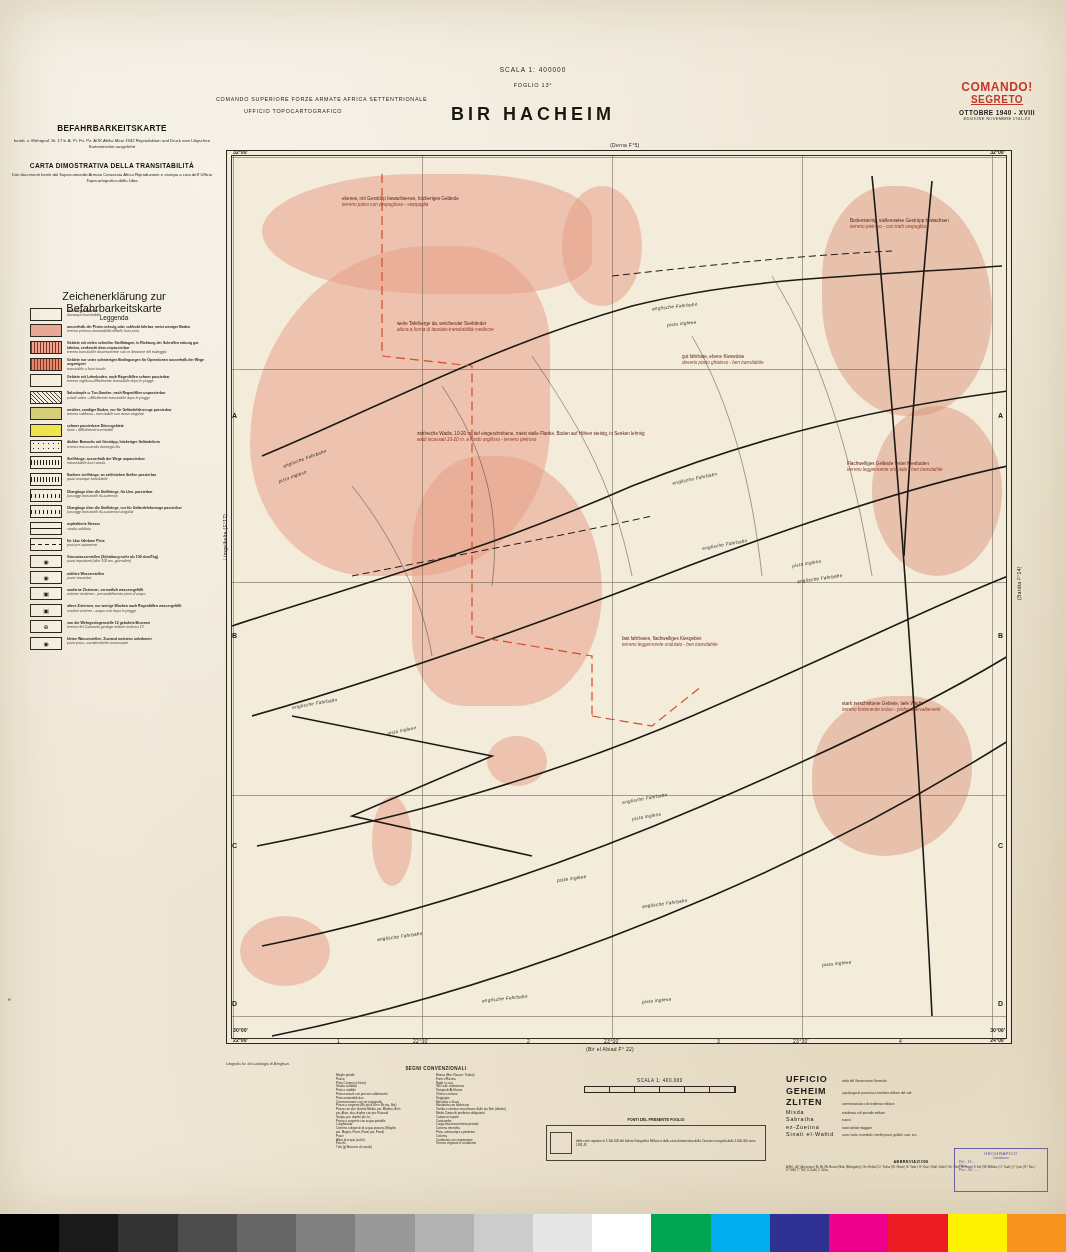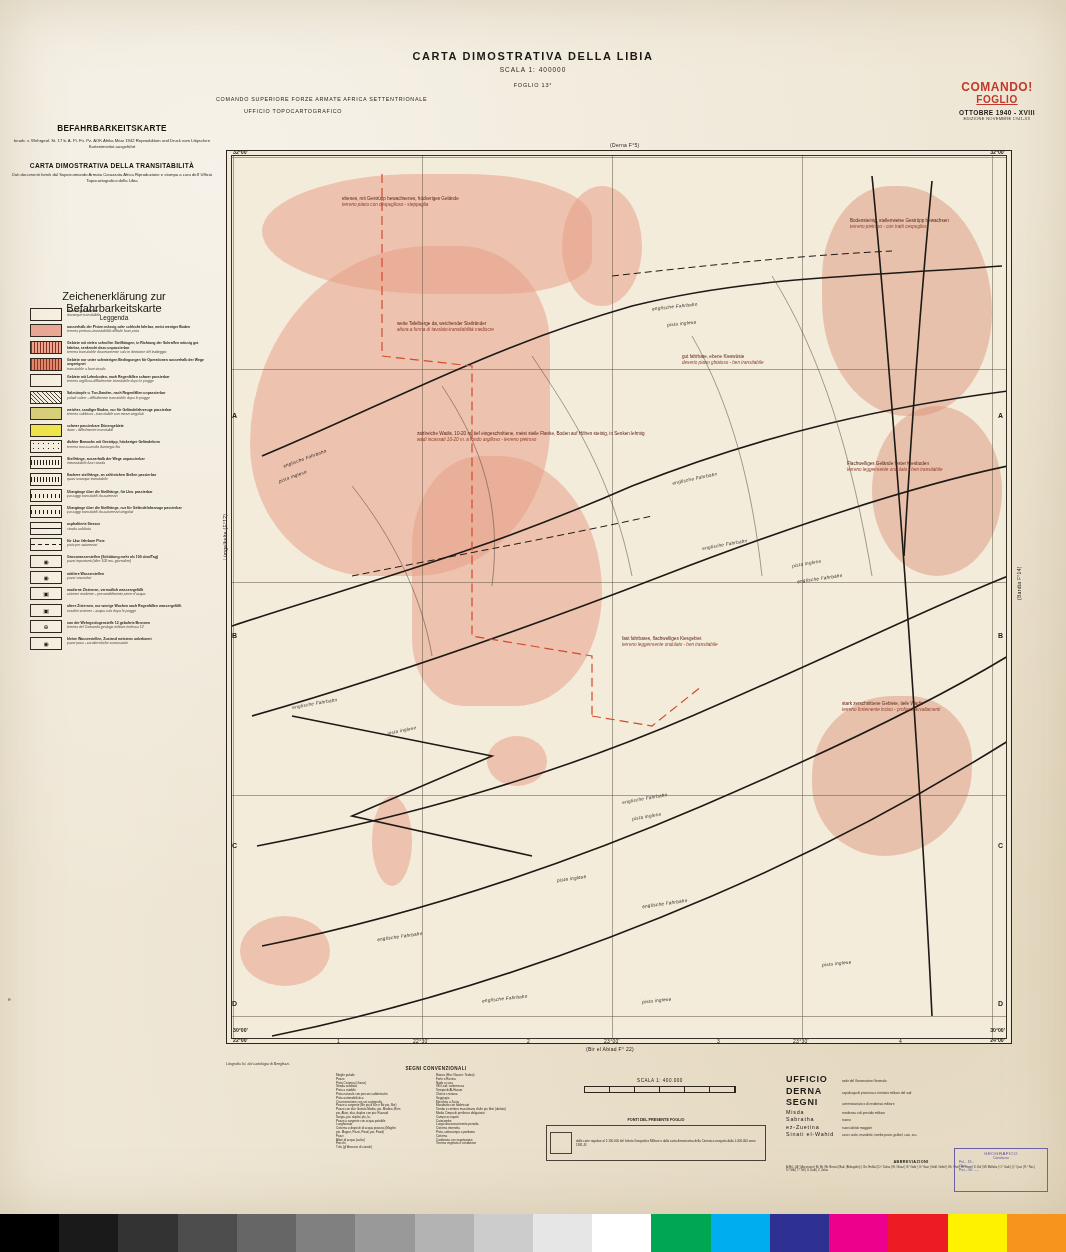--- a/index.html
+++ b/index.html
@@ -107,29 +107,29 @@
   #stamp .s2{font-size:3.2px;color:#5c4fa0;text-align:center;}
   #stamp .s3{font-size:3.4px;color:#5c4fa0;padding-left:4px;}
 
   #leftmark{position:absolute;left:8px;top:996px;font-size:5px;color:#4c4437;}
 </style>
 </head>
 <body>
 
 <div id="sheet">
 
-  <div id="hdr-title" class="ttl">CARTA DIMOSTRATIVA DELLA LIBIA</div>
   <div id="hdr-scale">SCALA 1: 400000</div>
   <div id="hdr-foglio">FOGLIO 13°</div>
+  <div id="hdr-sheetname">BIR HACHEIM</div>
   <div id="hdr-left1">COMANDO  SUPERIORE  FORZE  ARMATE  AFRICA  SETTENTRIONALE</div>
   <div id="hdr-left2">UFFICIO TOPOCARTOGRAFICO</div>
 
   <div id="secret">
     <div class="g">COMANDO!</div>
-    <div class="s">FOGLIO</div>
+    <div class="s">SEGRETO</div>
     <div class="d">OTTOBRE 1940 - XVIII</div>
     <div class="e">EDIZIONE NOVEMBRE 1941-XX</div>
   </div>
 
   <div id="legend-title">BEFAHRBARKEITSKARTE</div>
   <div id="legend-sub">bearb. v. Wehrgeol. St. 17 b. A. Pi. Fü. Pz. AOK Afrika März 1942
 Reproduktion und Druck vom Libyschen Kartenimstitut ausgeführt</div>
   <div id="legend-title2">CARTA DIMOSTRATIVA DELLA TRANSITABILITÀ</div>
   <div id="legend-sub2">Dati documenti forniti dal Supercomando Armata Corazzata Africa
 Riproduzione e stampa a cura dell' Ufficio Topocartografico della Libia</div>
@@ -429,25 +429,25 @@
 1:400.000  anno 1931-IX.</div>
     </div>
   </div>
 
   <div id="places">
       <div class="row">
         <div class="nm">UFFICIO</div>
         <div class="ds">sede del Governatore Generale</div>
       </div>
       <div class="row">
-        <div class="nm">DERNA</div>
+        <div class="nm">GEHEIM</div>
         <div class="ds">capoluogo di provincia o territorio militare del sud</div>
       </div>
       <div class="row">
-        <div class="nm">SEGNI</div>
+        <div class="nm">ZLITEN</div>
         <div class="ds">commissariato o di residenza militare</div>
       </div>
       <div class="row">
         <div class="nm sm">Misda</div>
         <div class="ds">residenza o di presidio militare</div>
       </div>
       <div class="row">
         <div class="nm sm">Sabratha</div>
         <div class="ds">nuovo</div>
       </div>

